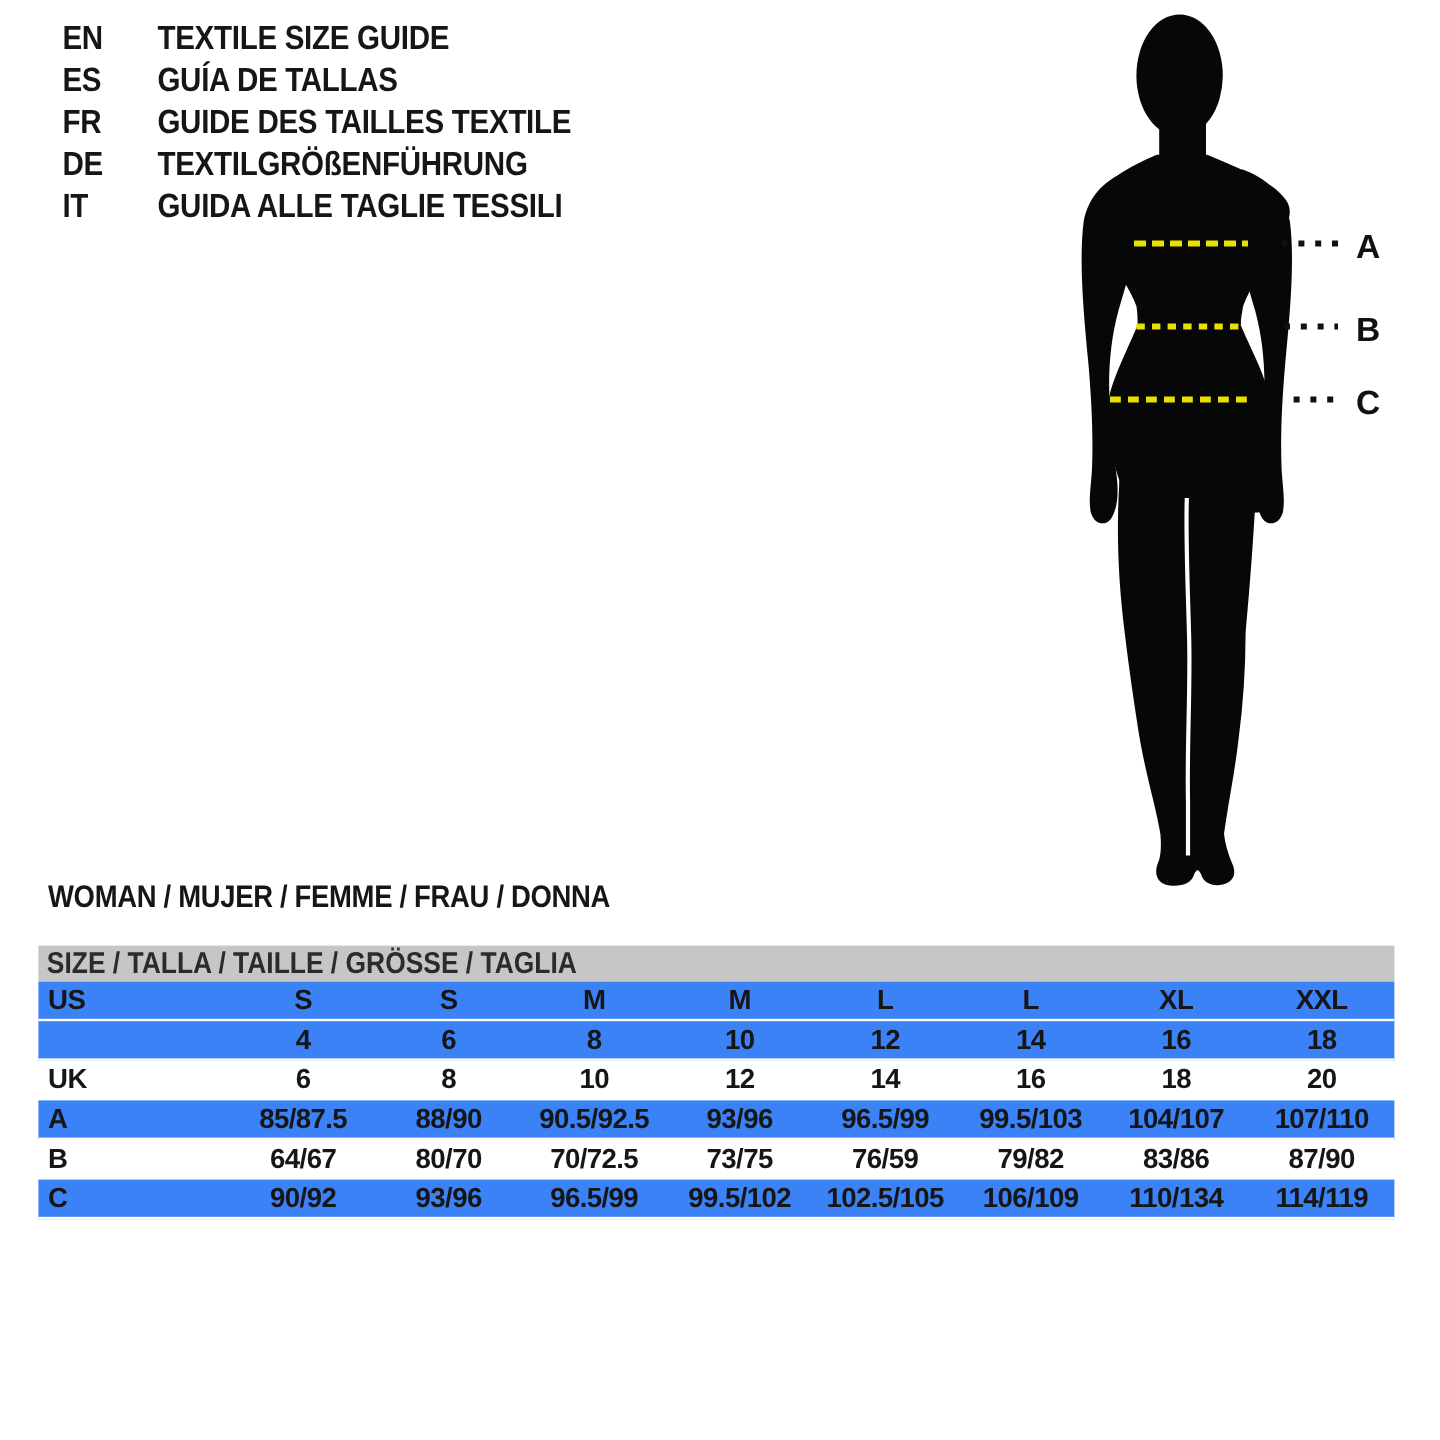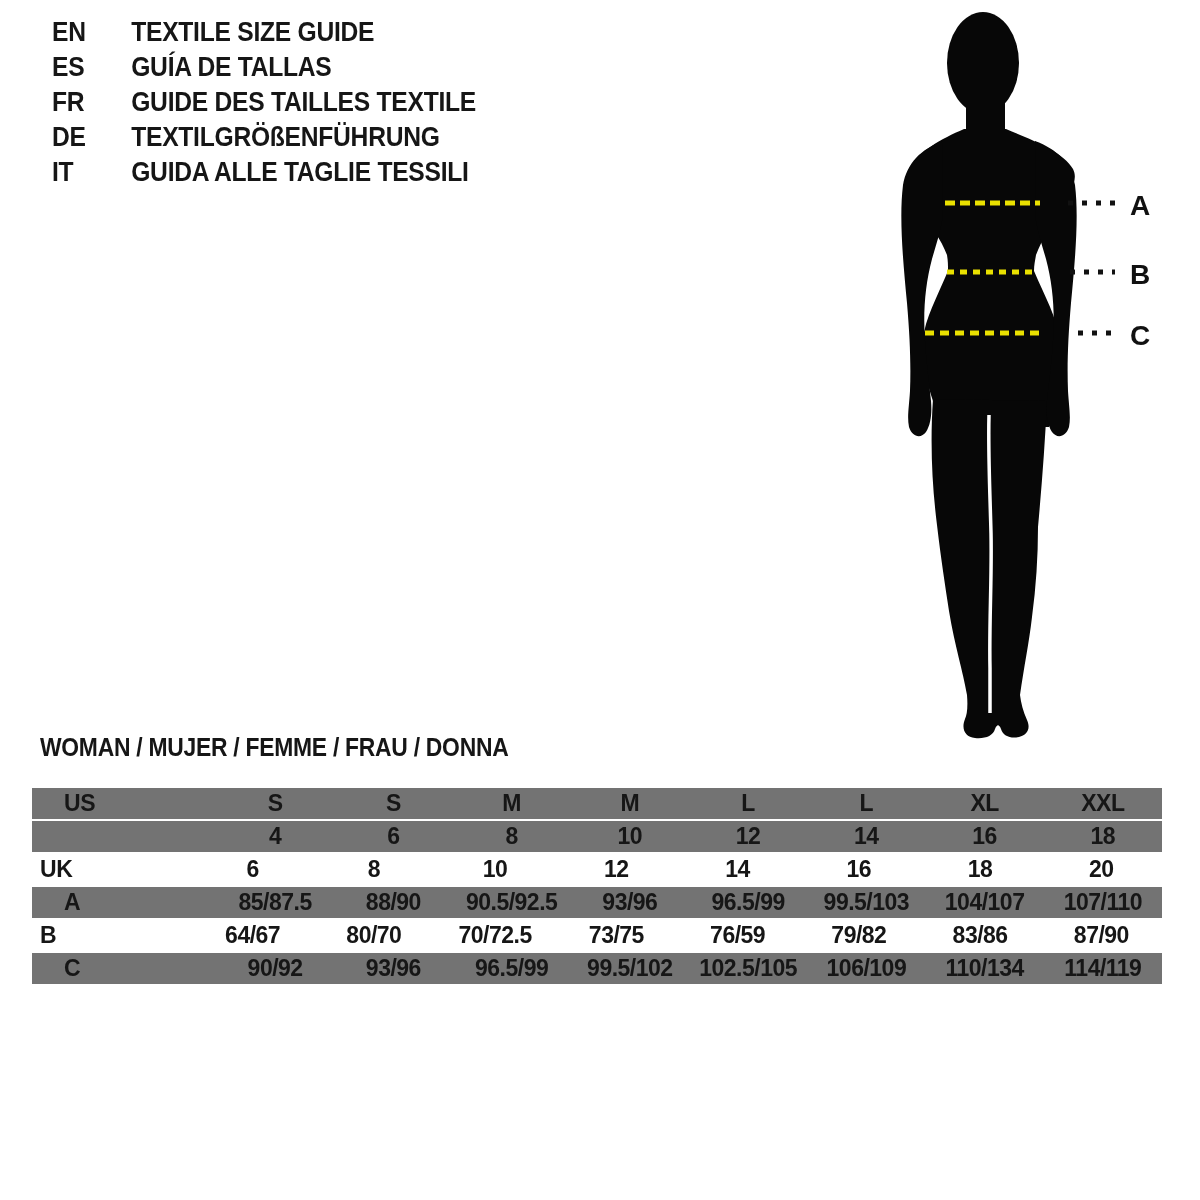--- a/index.html
+++ b/index.html
@@ -21,21 +21,21 @@
   
   .section-title{left:40px;top:733px;font-size:26px;font-weight:bold;line-height:28px;letter-spacing:-0.3px;}
 
   
   .size-table{left:32px;top:788px;width:1130px;}
   .thead{height:30px;line-height:30px;background:#c6c6c6;color:#2b2b2b;
          font-size:25px;font-weight:bold;}
   .thead .cond{display:inline-block;padding-left:8px;}
   .trow{display:flex;height:33px;line-height:31px;box-sizing:border-box;
         border-bottom:2px solid #ffffff;font-size:23px;font-weight:bold;}
-  .trow.shaded{background:#737373;padding-left:24px;}
+  .trow.shaded{background:#3b82f6;}
   .tlabel{width:160px;padding-left:8px;box-sizing:border-box;text-align:left;letter-spacing:-0.3px;}
   .tcell{flex:1;text-align:center;letter-spacing:-0.5px;}
 
   
   .legend{left:40px;top:1090px;}
   .legend-line{height:34px;line-height:34px;font-size:26px;font-weight:bold;letter-spacing:-0.3px;}
 </style>
 </head>
 <body>
 
@@ -127,20 +127,23 @@
     <line x1="193" y1="330" x2="230" y2="330" stroke="#111111" stroke-width="5" stroke-dasharray="5 9"></line>
 
     <text x="245" y="212" font-size="28" font-weight="bold" fill="#111111">A</text>
     <text x="245" y="281" font-size="28" font-weight="bold" fill="#111111">B</text>
     <text x="245" y="342" font-size="28" font-weight="bold" fill="#111111">C</text>
   </svg>
 
   <div class="abs section-title cond">WOMAN / MUJER / FEMME / FRAU / DONNA</div>
 
   <div class="abs size-table">
+    <div class="thead">
+      <span class="cond">SIZE / TALLA / TAILLE / GRÖSSE / TAGLIA</span>
+    </div>
 
 
     <div class="trow shaded">
       <div class="tlabel">US</div>
       <div class="tcell">S</div>
       <div class="tcell">S</div>
       <div class="tcell">M</div>
       <div class="tcell">M</div>
       <div class="tcell">L</div>
       <div class="tcell">L</div>

